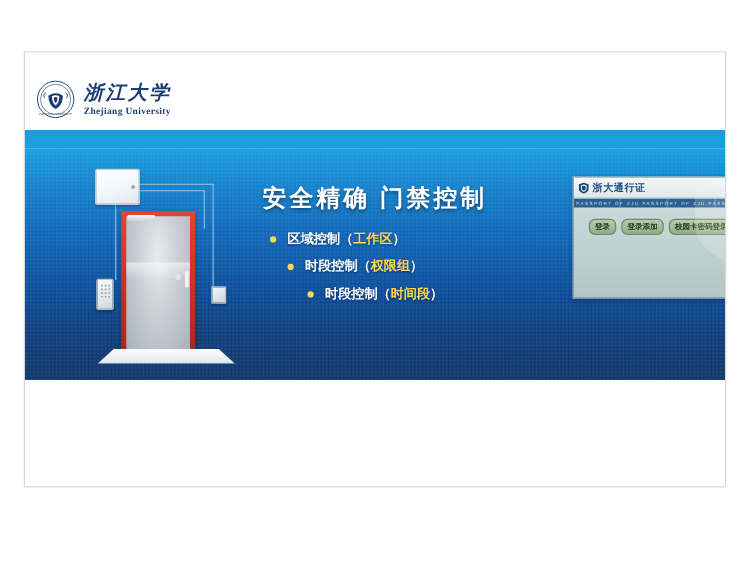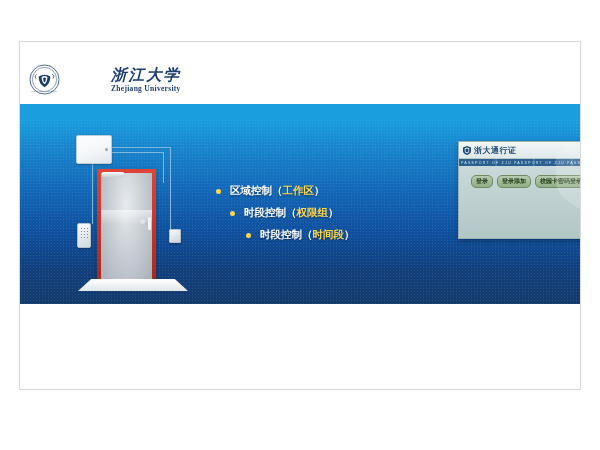--- a/index.html
+++ b/index.html
@@ -30,21 +30,20 @@
     position: relative;
     height: 62px;
     background: #ffffff;
   }
   .logo-wrap {
     position: absolute;
     left: 9px;
     top: 22px;
     display: flex;
     align-items: center;
-    gap: 44px;
   }
   .seal {
     width: 31px;
     height: 31px;
     flex: 0 0 31px;
   }
   .wordmark {
     margin-left: 7px;
     display: flex;
     flex-direction: column;
@@ -343,20 +342,21 @@
       <div class="door-frame">
         <div class="door-leaf"></div>
       </div>
       <div class="door-closer"></div>
       <div class="door-knob"></div>
       <div class="door-handle"></div>
       <div class="reader"></div>
       <div class="floor"></div>
     </div>
 
+    <div class="headline">安全精确  门禁控制</div>
 
     <ul class="bullets">
       <li class="bullet-row">
         <span class="dot"></span>
         <span>区域控制（</span>
         <span class="accent">工作区</span>
         <span>）</span>
       </li>
       <li class="bullet-row">
         <span class="dot"></span>

